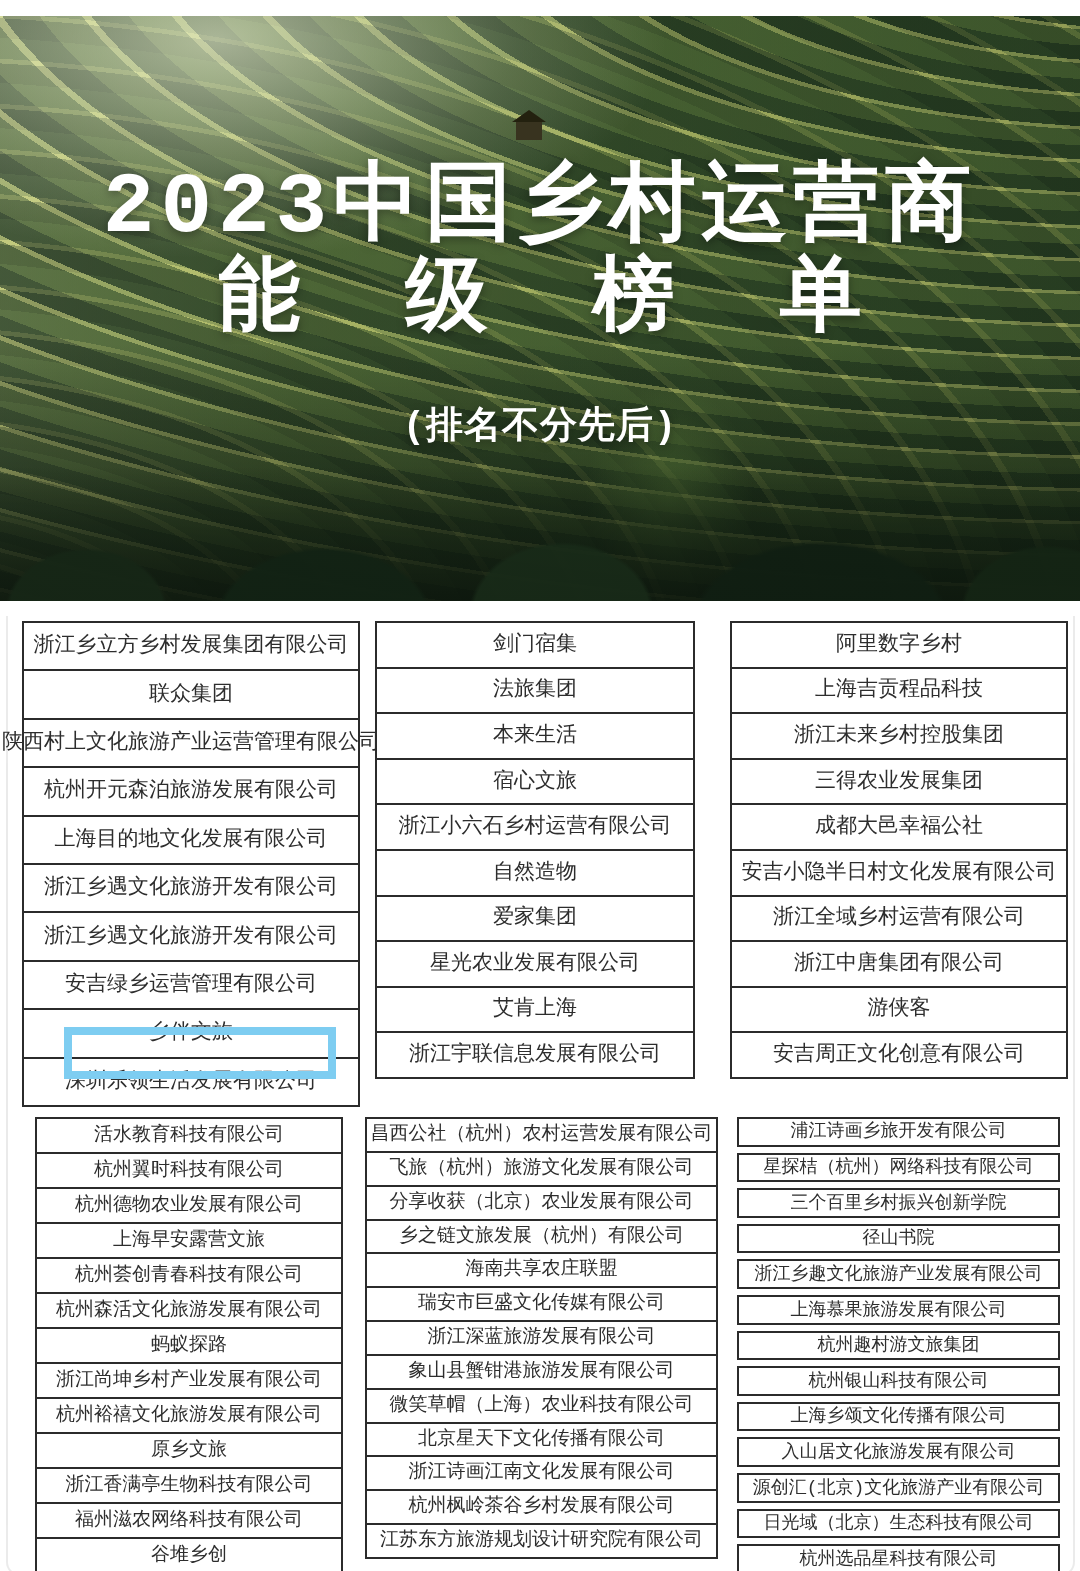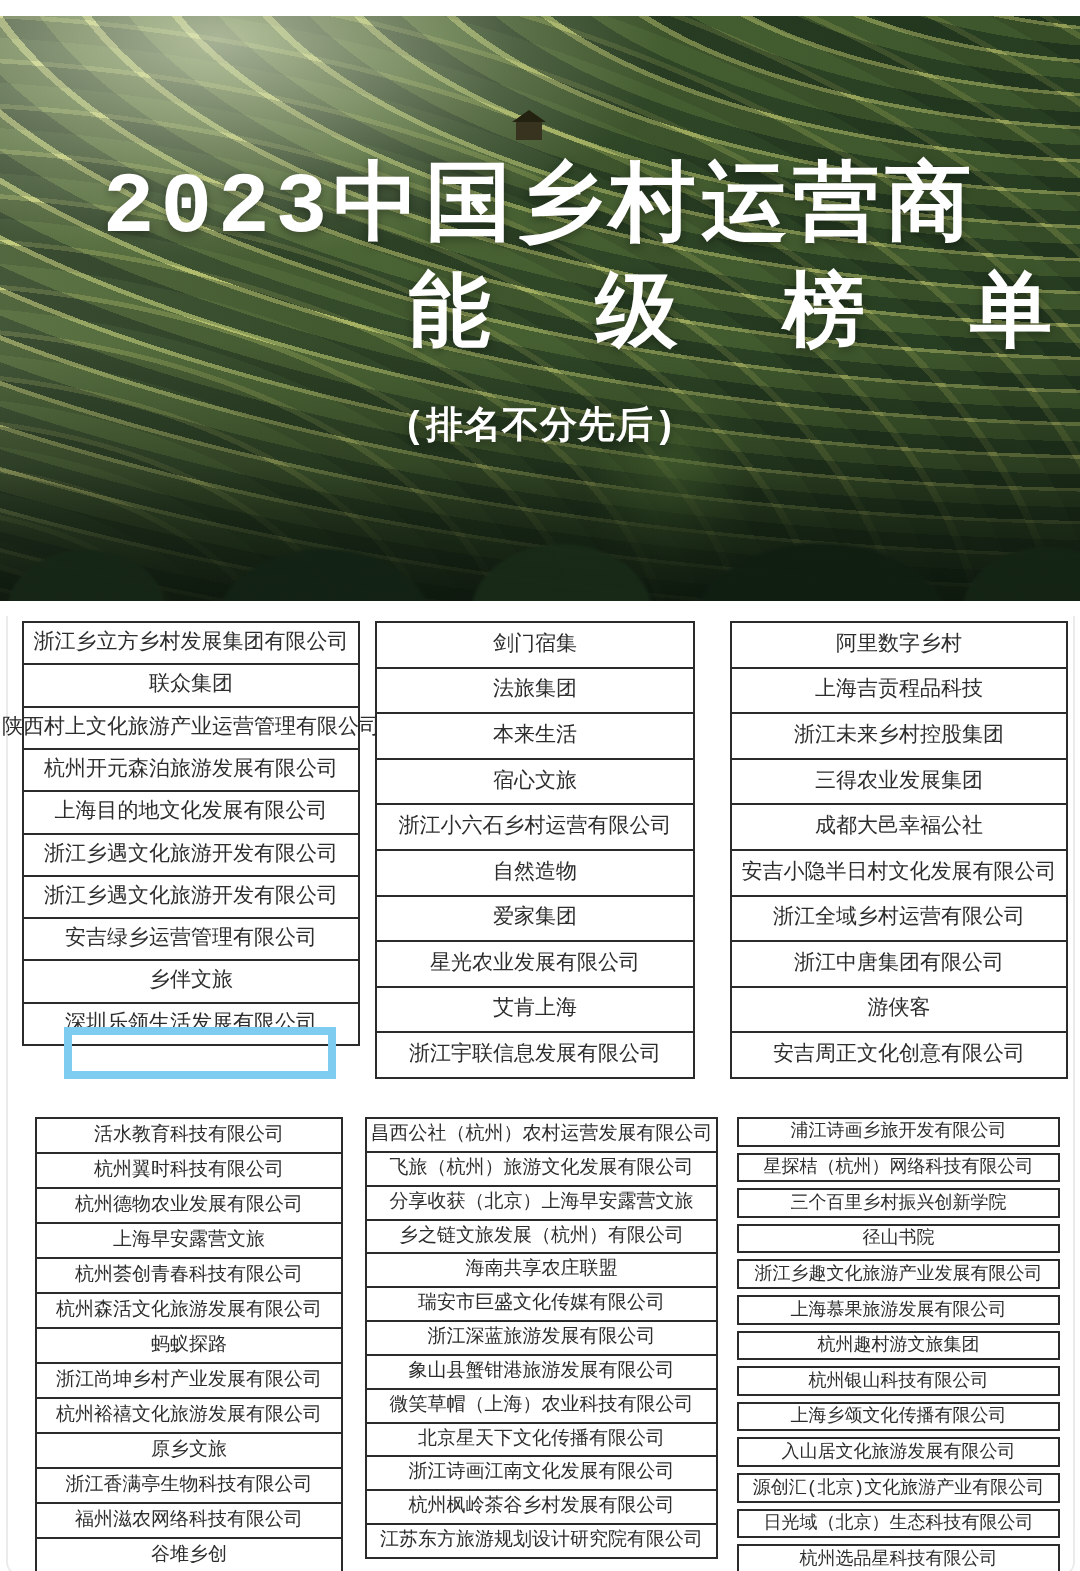--- a/index.html
+++ b/index.html
@@ -31,33 +31,33 @@
       linear-gradient(180deg, rgba(14,26,15,0) 0%, rgba(14,26,15,.5) 55%, rgba(12,22,13,.8) 100%);
   }
   .hut{position:absolute;left:516px;top:106px;width:26px;height:18px;background:#38331f;}
   .hut:before{
     content:"";position:absolute;left:-4px;top:-12px;width:0;height:0;
     border-left:17px solid transparent;border-right:17px solid transparent;
     border-bottom:12px solid #23210f;
   }
   .hero-text{position:absolute;left:0;right:0;text-align:center;color:#ffffff;}
   .title1{top:128px;font-size:86px;font-weight:800;letter-spacing:6px;text-shadow:0 3px 10px rgba(0,0,0,.35);white-space:nowrap;}
-  .title2{top:240px;font-size:82px;font-weight:800;letter-spacing:28px;text-indent:28px;text-shadow:0 3px 10px rgba(0,0,0,.35);white-space:nowrap;text-align:right;}
+  .title2{top:224px;font-size:82px;font-weight:800;letter-spacing:28px;text-indent:28px;text-shadow:0 3px 10px rgba(0,0,0,.35);white-space:nowrap;}
   .subtitle{top:384px;font-size:37px;font-weight:600;letter-spacing:1px;text-shadow:0 2px 8px rgba(0,0,0,.35);}
 
   
   .tbl{position:absolute;display:flex;flex-direction:column;color:#2d2d2d;}
   .cell{
     flex:1;display:flex;align-items:center;justify-content:center;
     border:2px solid #2b2b2b;margin-top:-2px;background:#ffffff;
     text-align:center;line-height:1.15;padding:0 4px;box-sizing:border-box;
     white-space:nowrap;
   }
   .cell:first-child{margin-top:0;}
-  .g1c1{left:22px; top:605px; width:338px;height:425px;font-size:21px;justify-content:flex-end;}
+  .g1c1{left:22px; top:605px; width:338px;height:486px;font-size:21px;}
   .g1c2{left:375px;top:605px; width:320px;height:458px;font-size:21px;}
   .g1c3{left:730px;top:605px; width:338px;height:458px;font-size:21px;}
   .g2c1{left:35px; top:1101px;width:308px;height:457px;font-size:19px;}
   .g2c2{left:365px;top:1101px;width:353px;height:442px;font-size:19px;}
   .g2c3{left:737px;top:1101px;width:323px;height:457px;font-size:18px;gap:8px;}
 
   
   .highlight-box{
     position:absolute;left:64px;top:1011px;width:272px;height:52px;
     box-sizing:border-box;border:8px solid #7ecdf1;background:transparent;z-index:5;
@@ -133,21 +133,21 @@
       <div class="cell">浙江尚坤乡村产业发展有限公司</div>
       <div class="cell">杭州裕禧文化旅游发展有限公司</div>
       <div class="cell">原乡文旅</div>
       <div class="cell">浙江香满亭生物科技有限公司</div>
       <div class="cell">福州滋农网络科技有限公司</div>
       <div class="cell">谷堆乡创</div>
     </div>
   <div class="tbl g2c2">
       <div class="cell">昌西公社（杭州）农村运营发展有限公司</div>
       <div class="cell">飞旅（杭州）旅游文化发展有限公司</div>
-      <div class="cell">分享收获（北京）上海早安露营文旅</div>
+      <div class="cell">分享收获（北京）农业发展有限公司</div>
       <div class="cell">乡之链文旅发展（杭州）有限公司</div>
       <div class="cell">海南共享农庄联盟</div>
       <div class="cell">瑞安市巨盛文化传媒有限公司</div>
       <div class="cell">浙江深蓝旅游发展有限公司</div>
       <div class="cell">象山县蟹钳港旅游发展有限公司</div>
       <div class="cell">微笑草帽（上海）农业科技有限公司</div>
       <div class="cell">北京星天下文化传播有限公司</div>
       <div class="cell">浙江诗画江南文化发展有限公司</div>
       <div class="cell">杭州枫岭茶谷乡村发展有限公司</div>
       <div class="cell">江苏东方旅游规划设计研究院有限公司</div>

